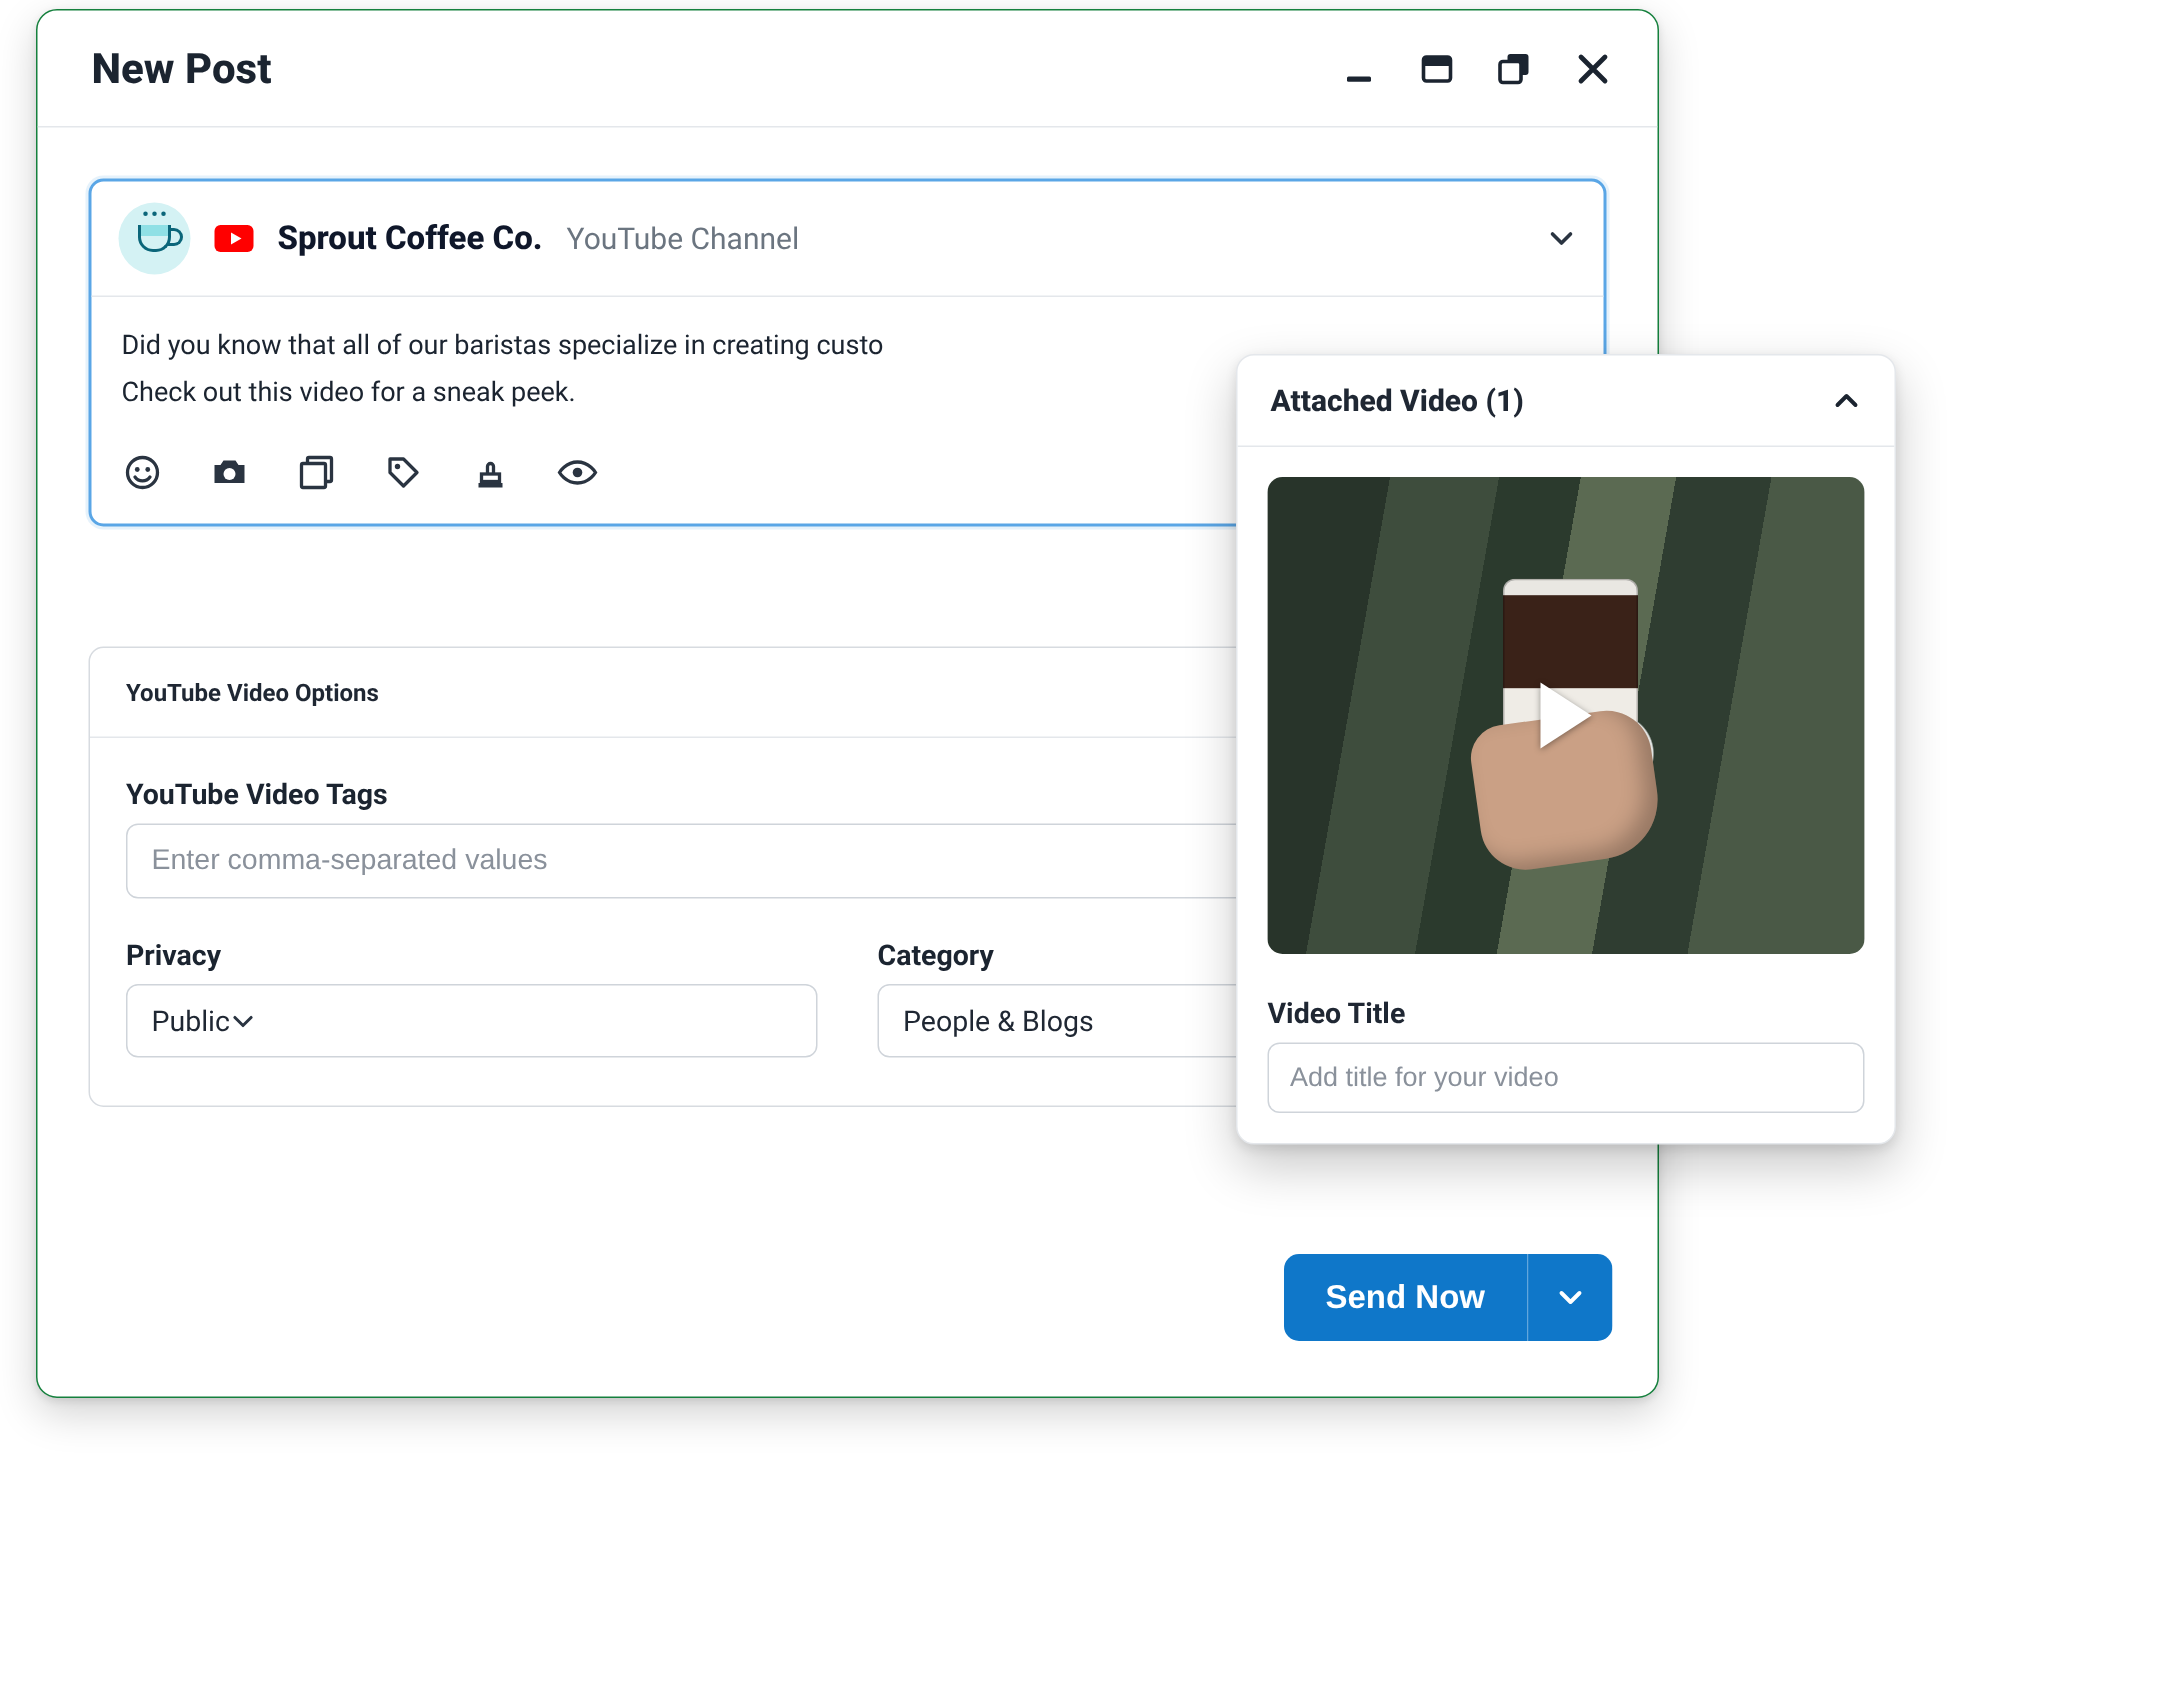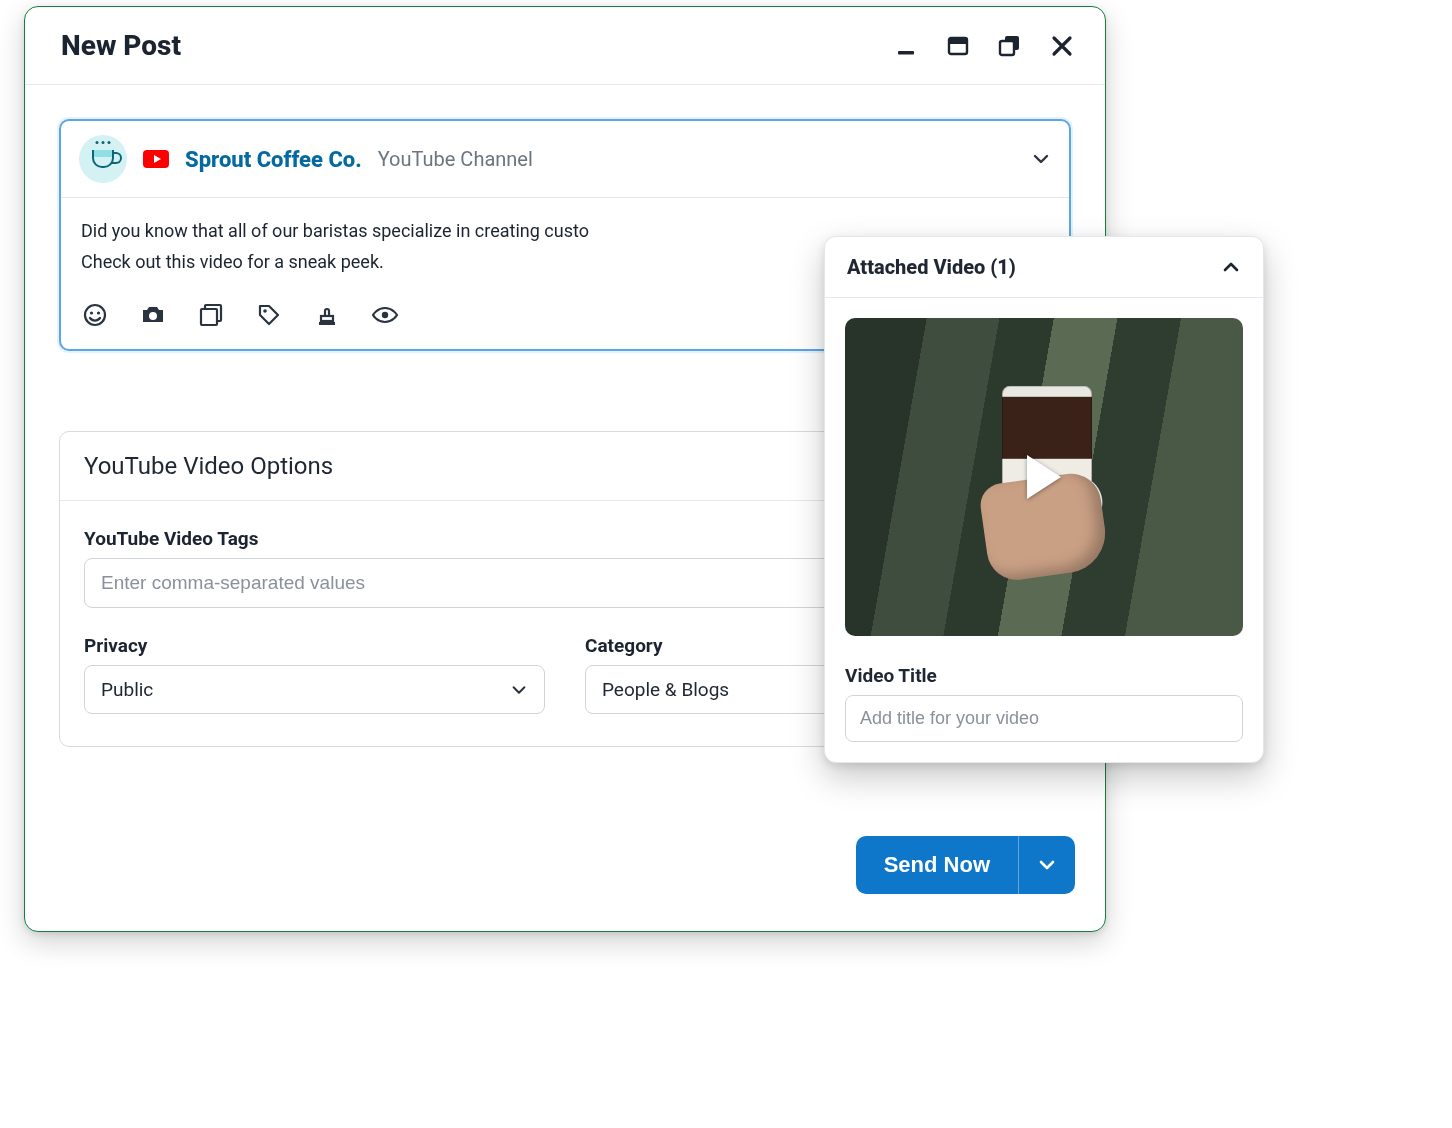--- a/index.html
+++ b/index.html
@@ -113,21 +113,21 @@
   .yt-icon::after{
     content:"";
     border-left:7px solid #fff;
     border-top:4px solid transparent;
     border-bottom:4px solid transparent;
     margin-left:2px;
   }
   .profile-name {
     font-size: 22px;
     font-weight: 800;
-    color: #0369a1;
+    color: #0f172a;
   }
   .profile-sub {
     font-size: 20px;
     color: #6b7580;
   }
   .profile-spacer { flex:1; }
   .compose-text {
     padding: 18px 20px 6px 20px;
     font-size: 18px;
     line-height: 1.7;
@@ -147,22 +147,22 @@
   }
   .options-card {
     margin-top: 80px;
     border: 1px solid #d7dbe0;
     border-radius: 10px;
     background:#fff;
   }
   .options-header {
     padding: 20px 24px;
     border-bottom: 1px solid #e4e7eb;
-    font-size: 24px;
-    font-weight: 400;
+    font-size: 16px;
+    font-weight: 700;
   }
   .options-body {
     padding: 26px 24px 8px 24px;
   }
   .field-label {
     font-size: 19px;
     font-weight: 700;
     color:#1b2430;
     margin-bottom: 8px;
   }
@@ -182,21 +182,21 @@
     margin-top: 26px;
   }
   .col { flex:1; min-width:0; }
   .select {
     border: 1px solid #cfd4da;
     border-radius: 8px;
     padding: 12px 16px;
     font-size: 19px;
     display:flex;
     align-items:center;
-    justify-content:space-between;
+    justify-content:flex-start;
     background:#fff;
     cursor:pointer;
   }
   .truncated-label {
     margin-top: 24px;
     font-size: 19px;
     font-weight: 700;
     color:#1b2430;
   }
   .footer {

